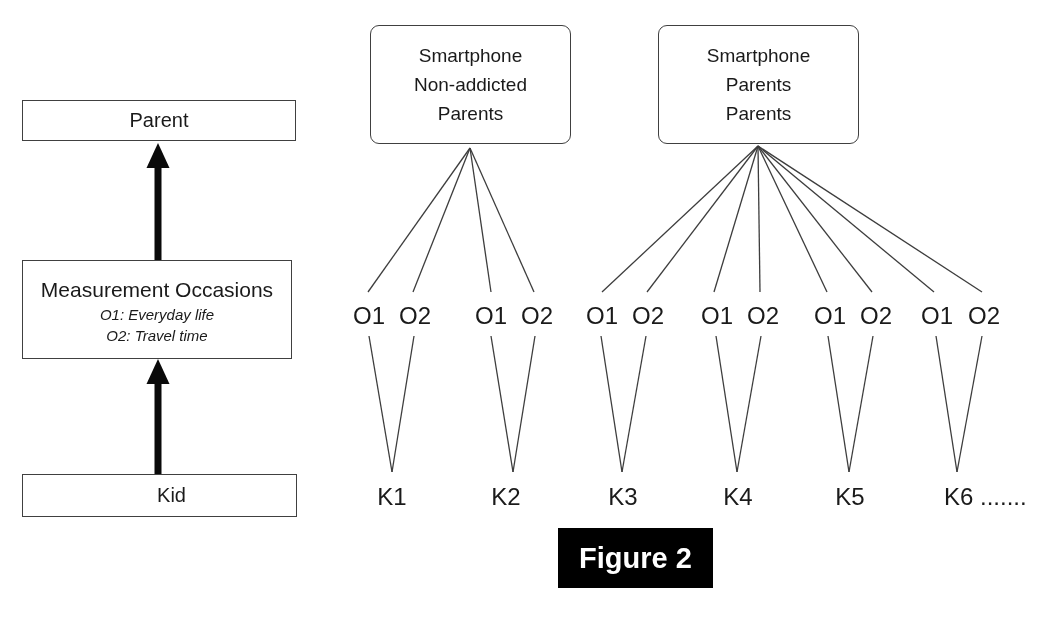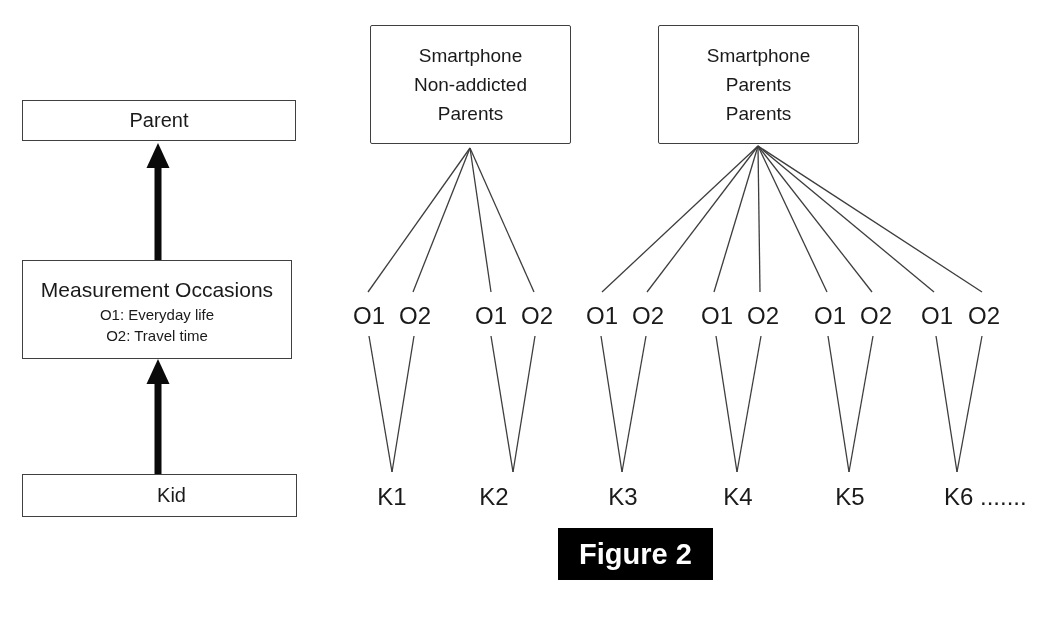--- a/index.html
+++ b/index.html
@@ -33,24 +33,24 @@
     border:1.6px solid var(--border);
     display:flex;
     flex-direction:column;
     align-items:center;
     justify-content:center;
     text-align:center;
   }
   .box-parent{ left:22px; top:100px; width:274px; height:41px; font-size:20px; }
   .box-measure{ left:22px; top:260px; width:270px; height:99px; padding-top:2px;}
   .box-measure .title{ font-size:21px; line-height:28px; }
-  .box-measure .sub{ font-size:15px; line-height:21px; }
+  .box-measure .sub{ font-size:15px; line-height:21px;font-style:italic; }
   .box-kid{ left:22px; top:474px; width:275px; height:43px; font-size:20px;padding-left:24px; }
   .box-round{
-    border-radius:2px;
+    border-radius:9px;
     width:201px; height:119px;
     top:25px;
     font-size:19px;
     line-height:29px;
   }
   .box-round .bold{ font-weight:normal; }
   .box-group-a{ left:370px; }
   .box-group-b{ left:658px; }
   .olabel{
     position:absolute;
@@ -66,21 +66,21 @@
     font-size:24px;
     white-space:nowrap;
   }
   .klabel.last{
     transform:none;
     text-align:left;
   }
   .figure-tag{
     position:absolute;
     left:558px; top:528px;
-    width:155px; height:52px;
+    width:155px; height:60px;
     background:var(--fig-bg);
     color:var(--fig-text);
     font-size:29px;
     font-weight:bold;
     display:flex;
     align-items:center;
     justify-content:center;
   }
 </style>
 </head>
@@ -166,21 +166,21 @@
   <span class="olabel" style="left:602px">O1</span>
   <span class="olabel" style="left:648px">O2</span>
   <span class="olabel" style="left:717px">O1</span>
   <span class="olabel" style="left:763px">O2</span>
   <span class="olabel" style="left:830px">O1</span>
   <span class="olabel" style="left:876px">O2</span>
   <span class="olabel" style="left:937px">O1</span>
   <span class="olabel" style="left:984px">O2</span>
 
   <span class="klabel" style="left:392px">K1</span>
-  <span class="klabel" style="left:494px">K2</span>
+  <span class="klabel" style="left:506px">K2</span>
   <span class="klabel" style="left:623px">K3</span>
   <span class="klabel" style="left:738px">K4</span>
   <span class="klabel" style="left:850px">K5</span>
   <span class="klabel last" style="left:944px">K6 .......</span>
 
   <div class="figure-tag">
     <span>Figure 2</span>
   </div>
 
 </div>

